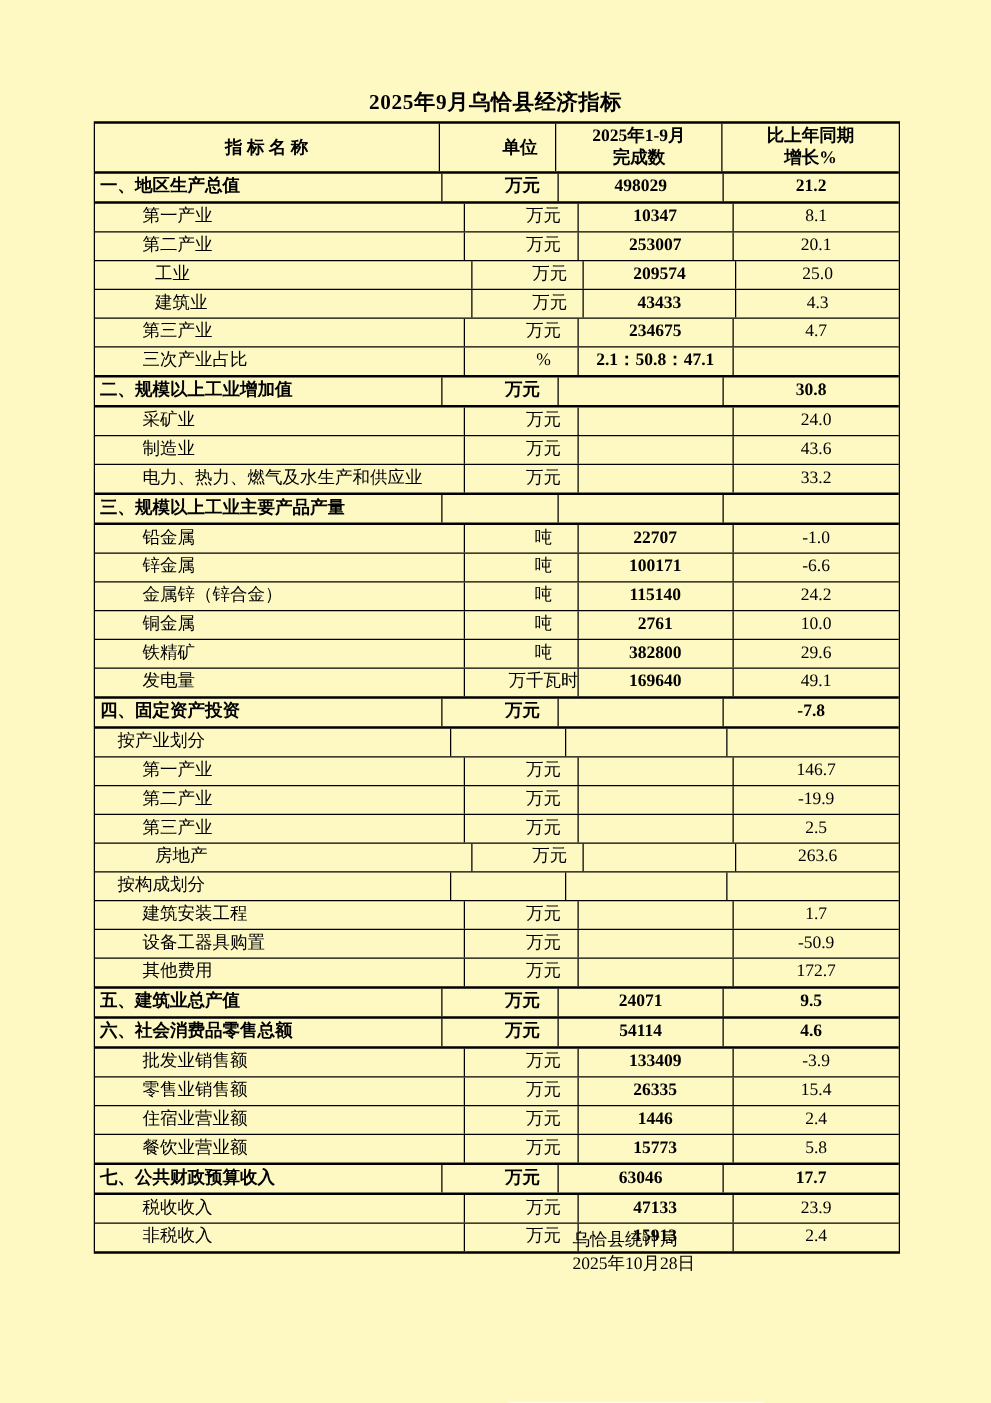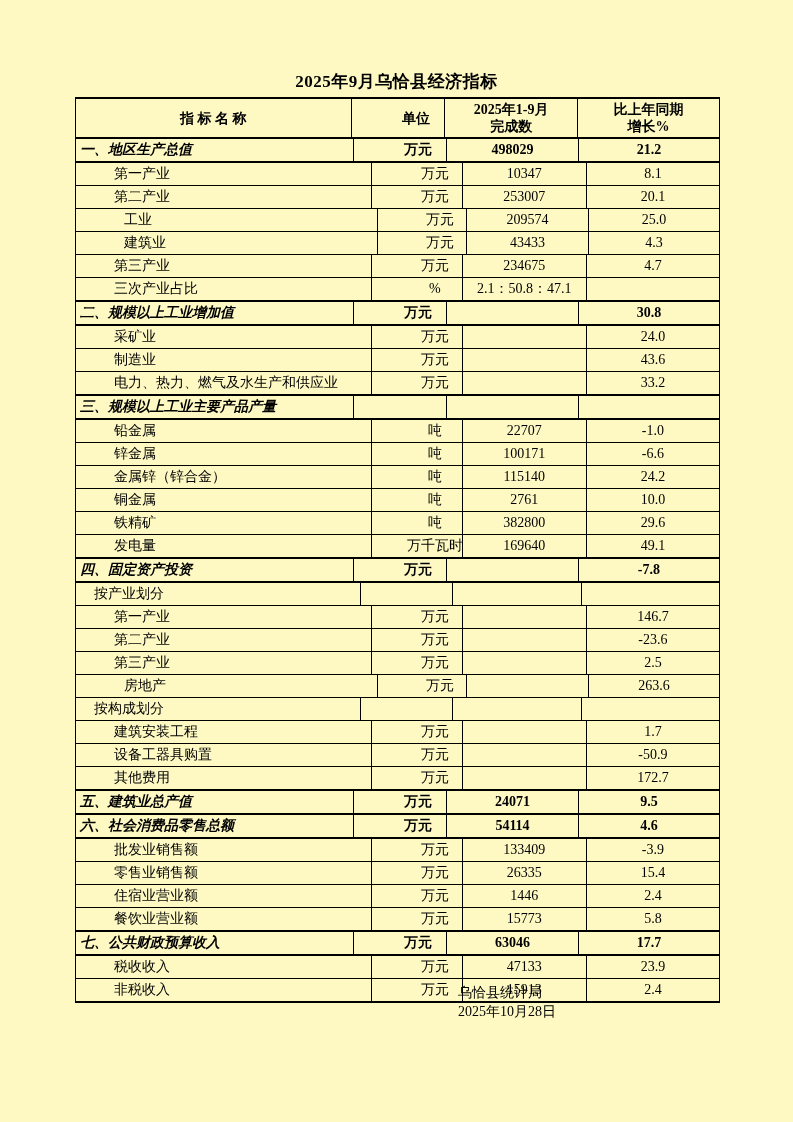--- a/index.html
+++ b/index.html
@@ -46,33 +46,33 @@
     display: flex;
     align-items: center;
     font-size: 14px;
     line-height: 16px;
     overflow: hidden;
     white-space: nowrap;
   }
   .cell + .cell { border-left: 1px solid #000; }
   .c-name   { width: 290px; justify-content: flex-start; }
   .c-unit   { width: 60px;  justify-content: center; text-align: center; padding-left: 36px; }
-  .c-value  { width: 139px; justify-content: center; text-align: center; }
+  .c-value  { width: 139px; justify-content: center; text-align: center; font-weight: bold; }
   .c-growth { width: 149px; justify-content: center; text-align: center; }
   .header .cell {
     height: 38px;
     font-weight: bold;
     justify-content: center;
     text-align: center;
     flex-direction: column;
     line-height: 17px;
   }
   .body-row .cell { height: 22px; }
   .body-row.bold .cell { font-weight: bold; }
-  .ind0 { padding-left: 4px; font-style: italic; }
+  .ind0 { padding-left: 4px; }
   .ind1 { padding-left: 18px; }
   .ind2 { padding-left: 38px; }
   .ind3 { padding-left: 48px; }
   .footer {
     position: absolute;
     top: 983px;
     left: 458px;
     width: 230px;
     font-size: 14px;
     line-height: 19px;
@@ -222,21 +222,21 @@
         <div class="trow body-row">
           <div class="cell c-name ind2">第一产业</div>
           <div class="cell c-unit">万元</div>
           <div class="cell c-value"></div>
           <div class="cell c-growth">146.7</div>
         </div>
         <div class="trow body-row">
           <div class="cell c-name ind2">第二产业</div>
           <div class="cell c-unit">万元</div>
           <div class="cell c-value"></div>
-          <div class="cell c-growth">-23.6</div>
+          <div class="cell c-growth">-19.9</div>
         </div>
         <div class="trow body-row">
           <div class="cell c-name ind2">第三产业</div>
           <div class="cell c-unit">万元</div>
           <div class="cell c-value"></div>
           <div class="cell c-growth">2.5</div>
         </div>
         <div class="trow body-row">
           <div class="cell c-name ind3">房地产</div>
           <div class="cell c-unit">万元</div>

